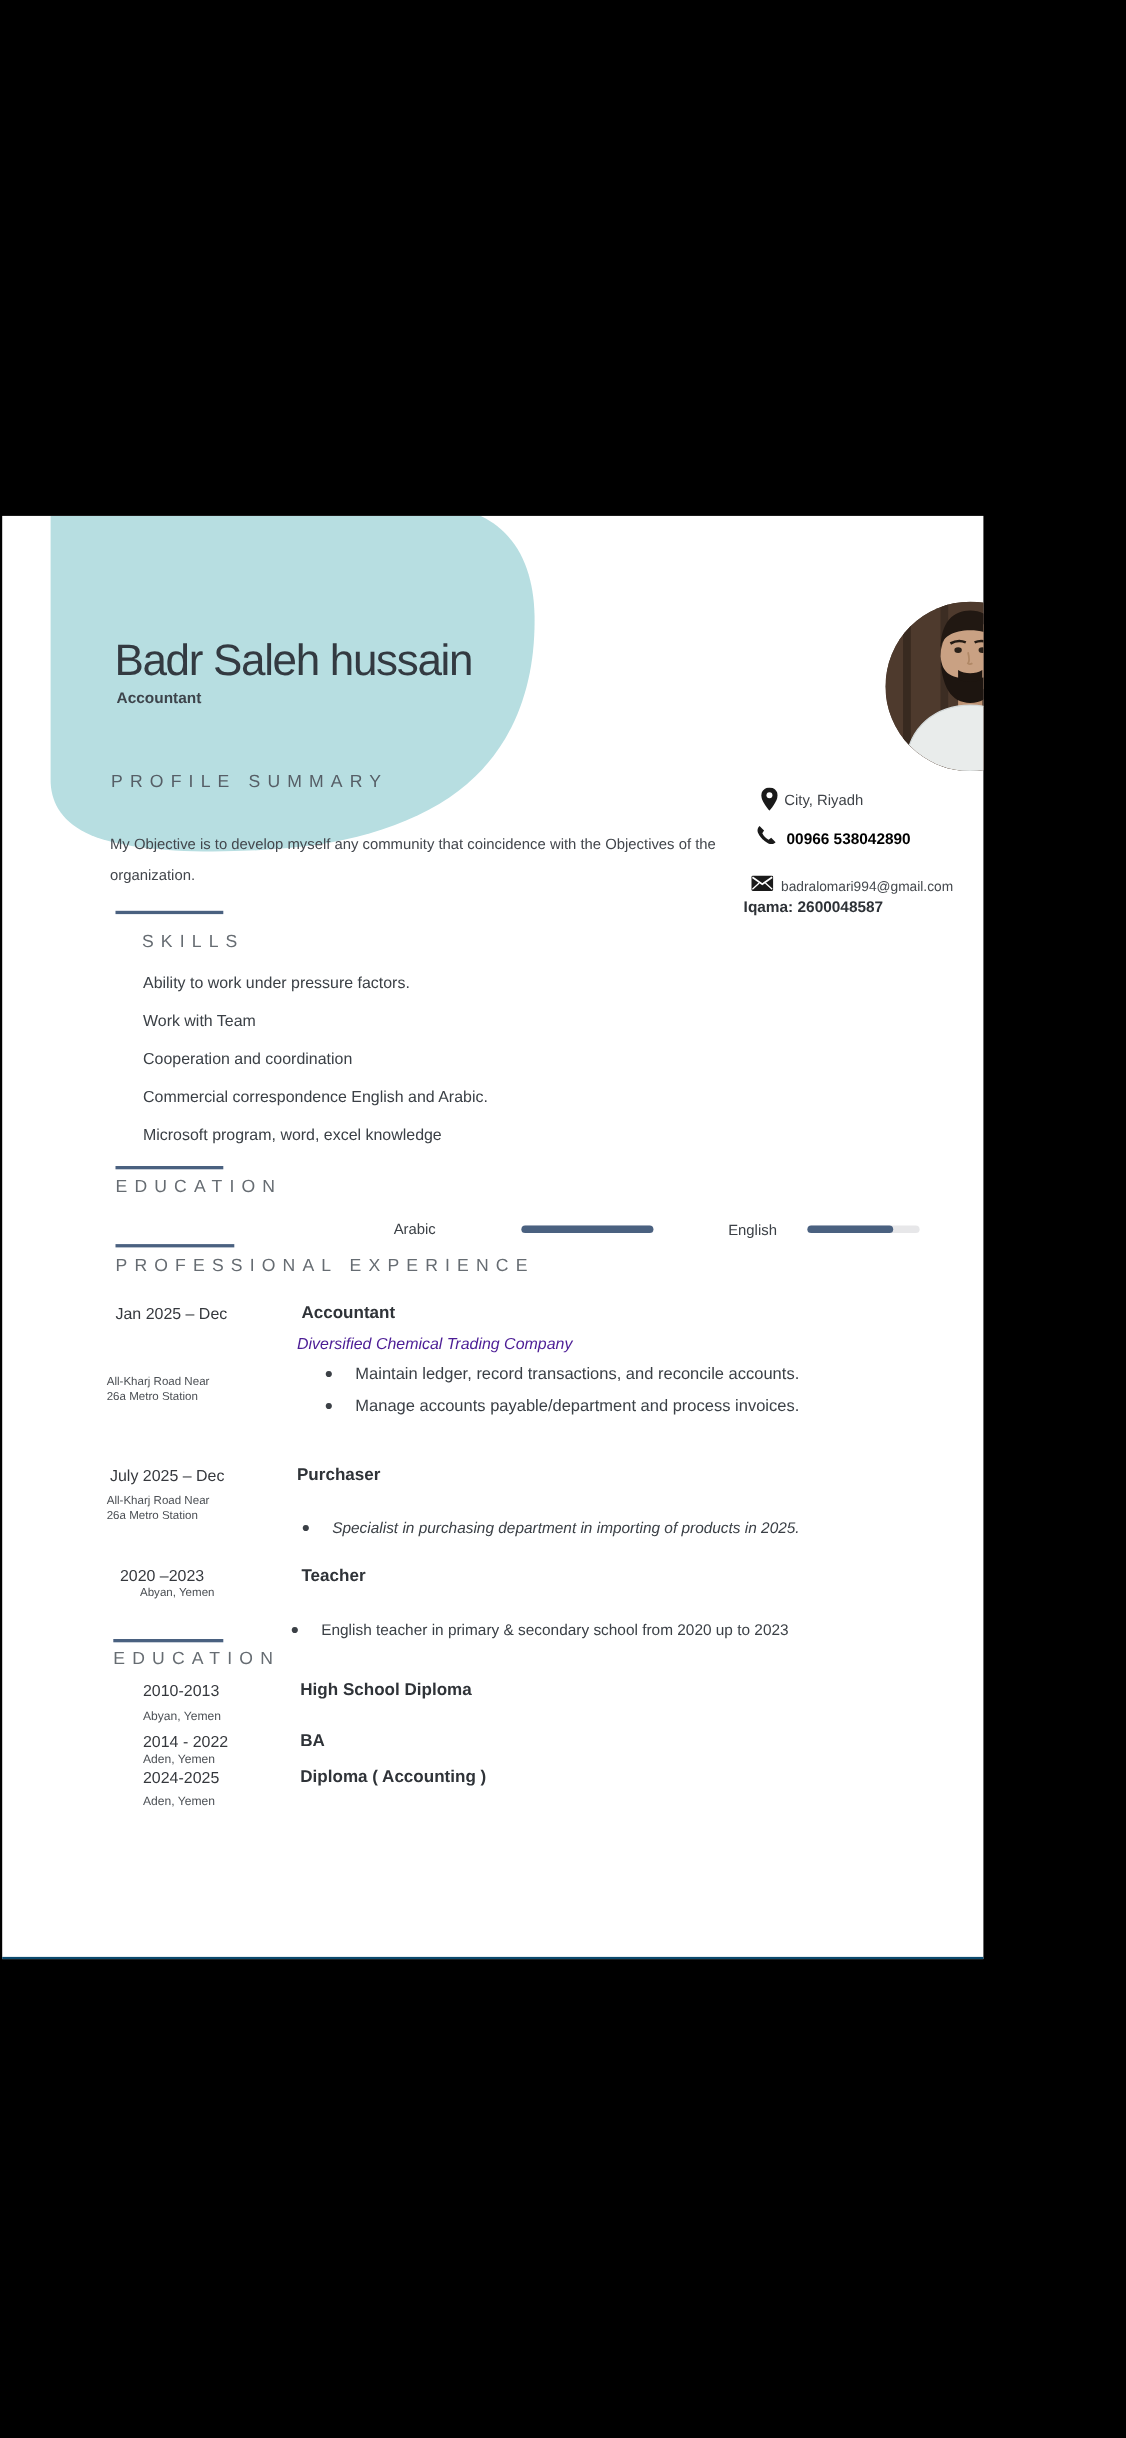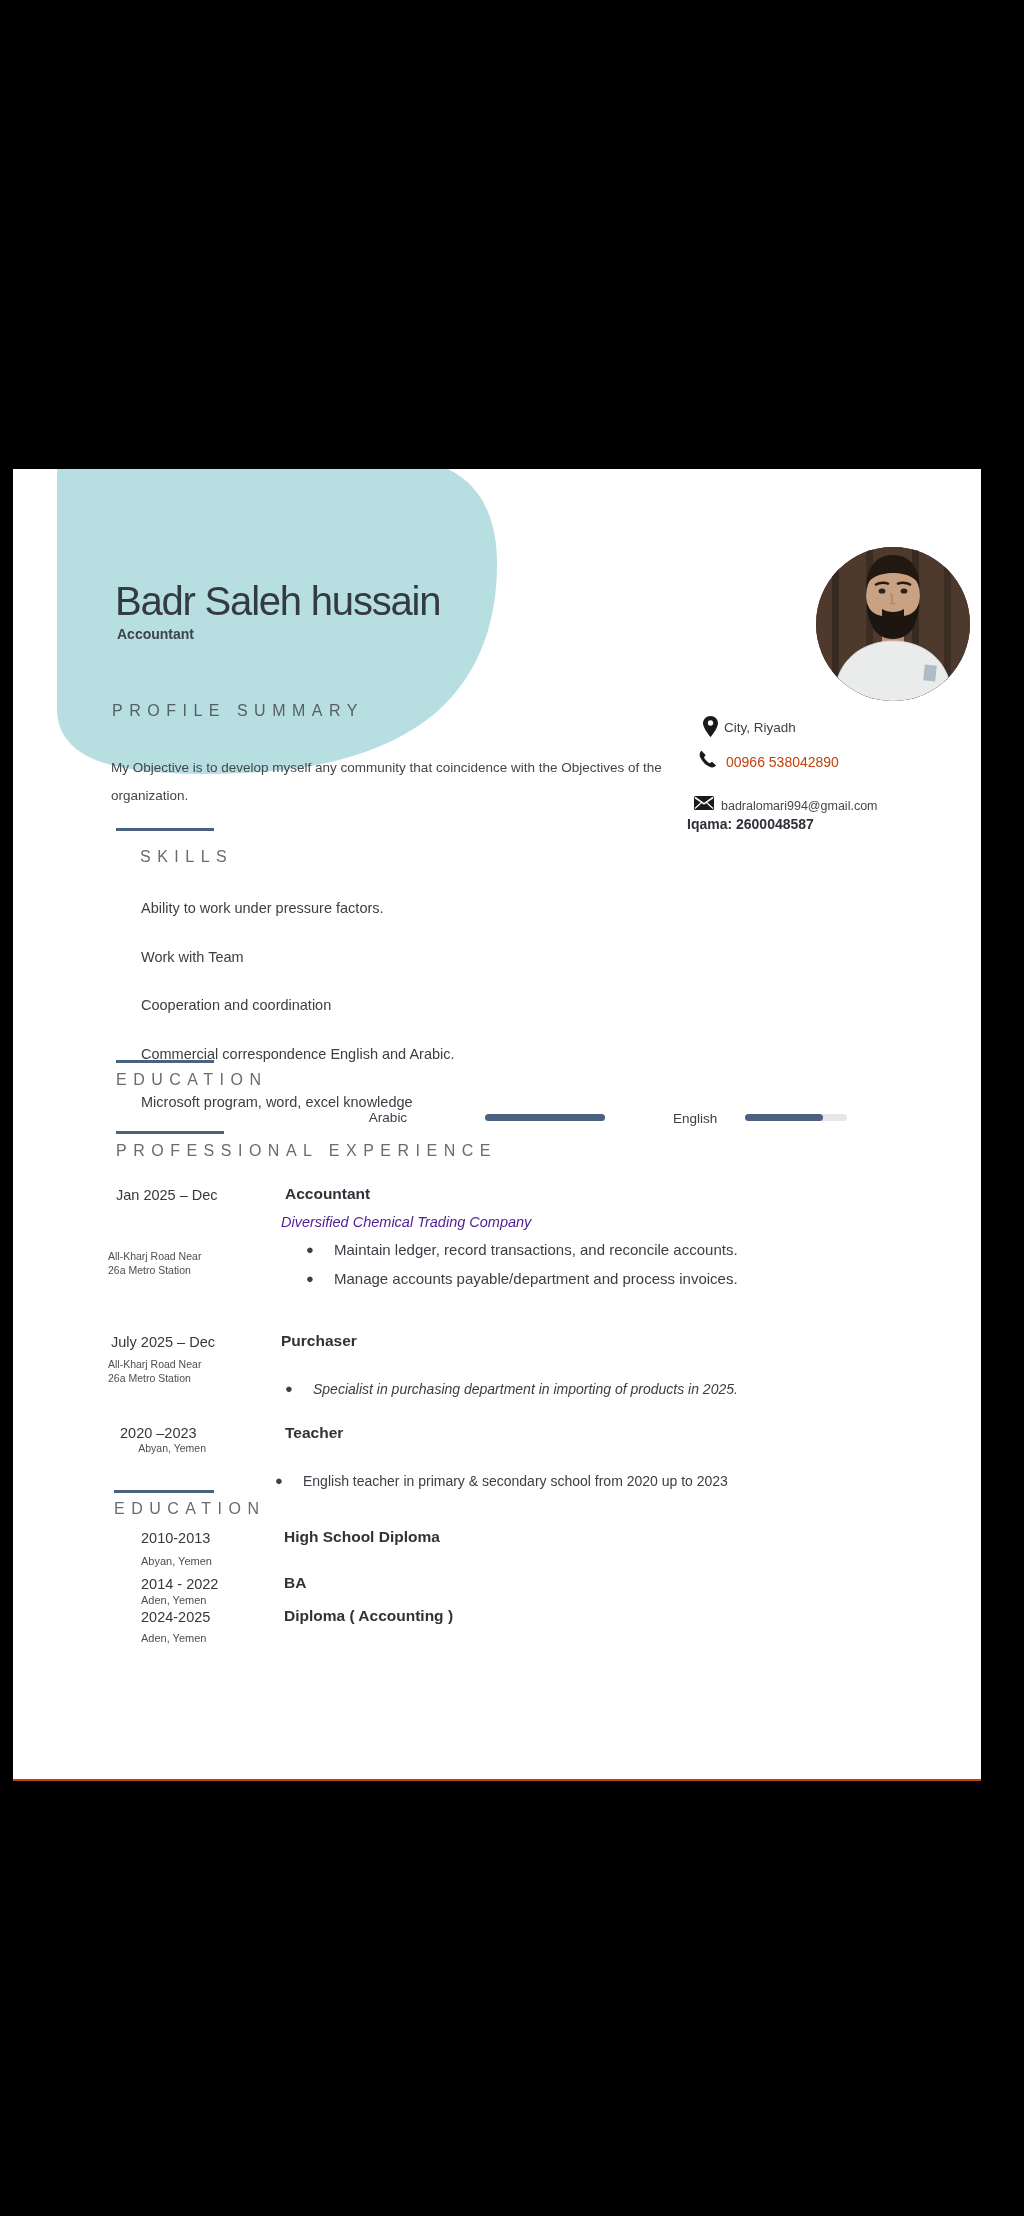--- a/index.html
+++ b/index.html
@@ -4,23 +4,23 @@
 <style>
   html,body{margin:0;padding:0;}
   body{
     width:1024px;height:2216px;
     background:#000;
     font-family:"Liberation Sans", sans-serif;
     position:relative;
     overflow:hidden;
   }
   .page{
-    position:absolute;left:13px;top:469px;width:968px;height:1310px;
+    position:absolute;left:2px;top:469px;width:892px;height:1310px;
     background:#fff;
-    border-bottom:2px solid #c2410c;
+    border-bottom:2px solid #0c4a6e;
     overflow:hidden;
   }
   
   .blob{position:absolute;left:0;top:0;width:520px;height:315px;}
   
   .name{
     position:absolute;left:102px;top:110px;margin:0;
     font-size:40px;font-weight:400;letter-spacing:-1.2px;
     color:#333a41;white-space:nowrap;
   }
@@ -51,31 +51,31 @@
   .head-exp{left:103px;top:673px;}
   .head-edu{left:101px;top:1031px;}
   
   .summary{
     position:absolute;left:98px;top:271px;width:580px;
     font-size:13.5px;line-height:28px;color:#42464c;
   }
   
   .contact-text{position:absolute;color:#3f4348;white-space:nowrap;}
   .c-city{left:711px;top:251px;font-size:13.5px;}
-  .c-phone{left:713px;top:285px;font-size:14px;color:#c2410c;}
+  .c-phone{left:713px;top:285px;font-size:14px;color:#000000;font-weight:bold;}
   .c-mail{left:708px;top:330px;font-size:12.5px;color:#44484d;}
   .c-iqama{left:674px;top:347px;font-size:14px;font-weight:bold;color:#2e3237;}
   .cicon{position:absolute;}
   .i-pin{left:690px;top:247px;}
   .i-phone{left:685px;top:281px;}
   .i-mail{left:681px;top:327px;}
   
   .skills{position:absolute;left:128px;top:417px;margin:0;padding:0;list-style:none;}
   .skills li{
-    font-size:14.5px;color:#3b4046;height:34.6px;white-space:nowrap;margin-top:14px;
+    font-size:14.5px;color:#3b4046;height:34.6px;white-space:nowrap;
   }
   
   .lang-label{position:absolute;font-size:13.5px;color:#3b4046;}
   .l-arabic{left:325px;top:641px;width:100px;text-align:center;}
   .l-english{left:660px;top:642px;}
   .lang-track{
     position:absolute;height:7px;border-radius:4px;background:var(--track-grey,#e7e7e9);
   }
   .t-arabic{left:472px;top:645px;width:120px;}
   .t-english{left:732px;top:645px;width:102px;}

